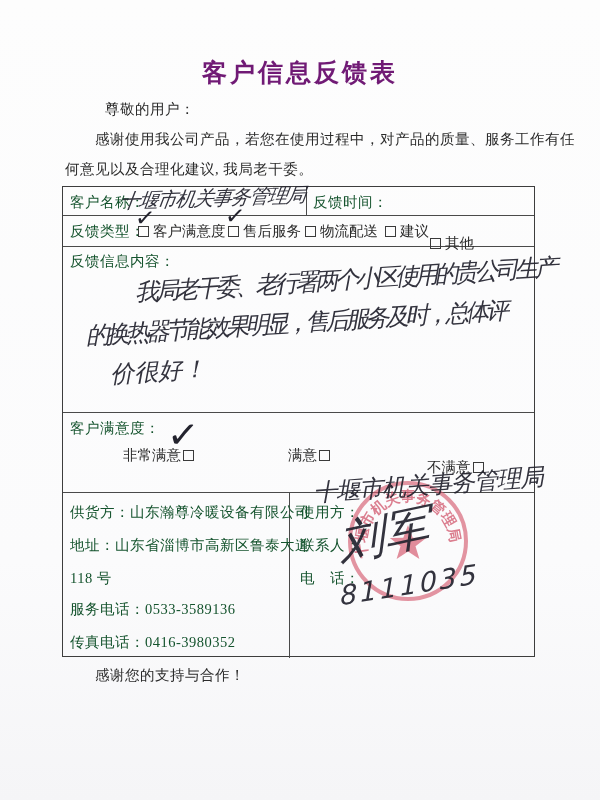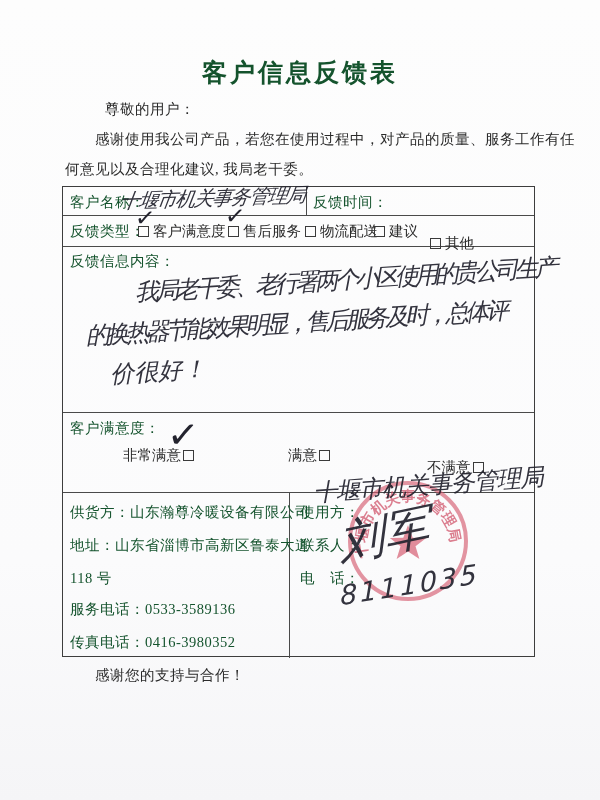--- a/index.html
+++ b/index.html
@@ -5,21 +5,21 @@
   html,body{margin:0;padding:0;}
   body{
     width:600px;height:800px;position:relative;overflow:hidden;
     background:linear-gradient(180deg,#fdfdfd 0%,#fbfbfc 70%,#f5f5f7 100%);
     font-family:"Liberation Serif","DejaVu Serif",serif;
     color:#2b2b2b;
   }
   .abs{position:absolute;}
   .title{
     top:56px;left:0;width:600px;text-align:center;
-    font-size:25px;font-weight:bold;letter-spacing:3px;color:#14532d;
+    font-size:25px;font-weight:bold;letter-spacing:3px;color:#701a75;
   }
   .body-text{font-size:14.5px;color:#2b2b2b;letter-spacing:0.5px;white-space:nowrap;}
   .salutation{left:65px;top:100px;margin-left:40px;}
   .intro-1{left:65px;top:130px;text-indent:30px;}
   .intro-2{left:65px;top:160px;}
   .closing{left:95px;top:666px;}
 
   
   .tbl{left:62px;top:186px;width:473px;height:471px;border:1.6px solid #3d3d3d;box-sizing:border-box;}
   .hline{position:absolute;left:0;width:100%;height:1.3px;background:#4a4a4a;}
@@ -90,21 +90,21 @@
 </div>
 
 <div class="abs cell-label" style="left:70px;top:193px;">客户名称：</div>
 <div class="abs cell-label" style="left:313px;top:193px;">反馈时间：</div>
 <div class="abs hw hw-name">十堰市机关事务管理局</div>
 
 <div class="abs cell-label" style="left:70px;top:222px;">反馈类型：</div>
 <div class="abs opt" style="left:138px;top:222px;"><span class="cbx"></span><span>客户满意度</span></div>
 <div class="abs opt" style="left:228px;top:222px;"><span class="cbx"></span><span>售后服务</span></div>
 <div class="abs opt" style="left:305px;top:222px;"><span class="cbx"></span><span>物流配送</span></div>
-<div class="abs opt" style="left:374px;top:222px;font-family:Liberation Serif, serif;"><span class="cbx"></span><span>建议</span></div>
+<div class="abs opt" style="left:385px;top:222px;font-family:Liberation Serif, serif;"><span class="cbx"></span><span>建议</span></div>
 <div class="abs opt" style="left:430px;top:234px;"><span class="cbx"></span><span>其他</span></div>
 <div class="abs hw-tick tick-opt0">✓</div>
 <div class="abs hw-tick tick-opt1">✓</div>
 
 <div class="abs cell-label" style="left:70px;top:252px;">反馈信息内容：</div>
 <div class="abs hw hw-content">
   <div class="l1">我局老干委、老行署两个小区使用的贵公司生产</div>
   <div class="l2">的换热器节能效果明显，售后服务及时，总体评</div>
   <div class="l3">价很好！</div>
 </div>

